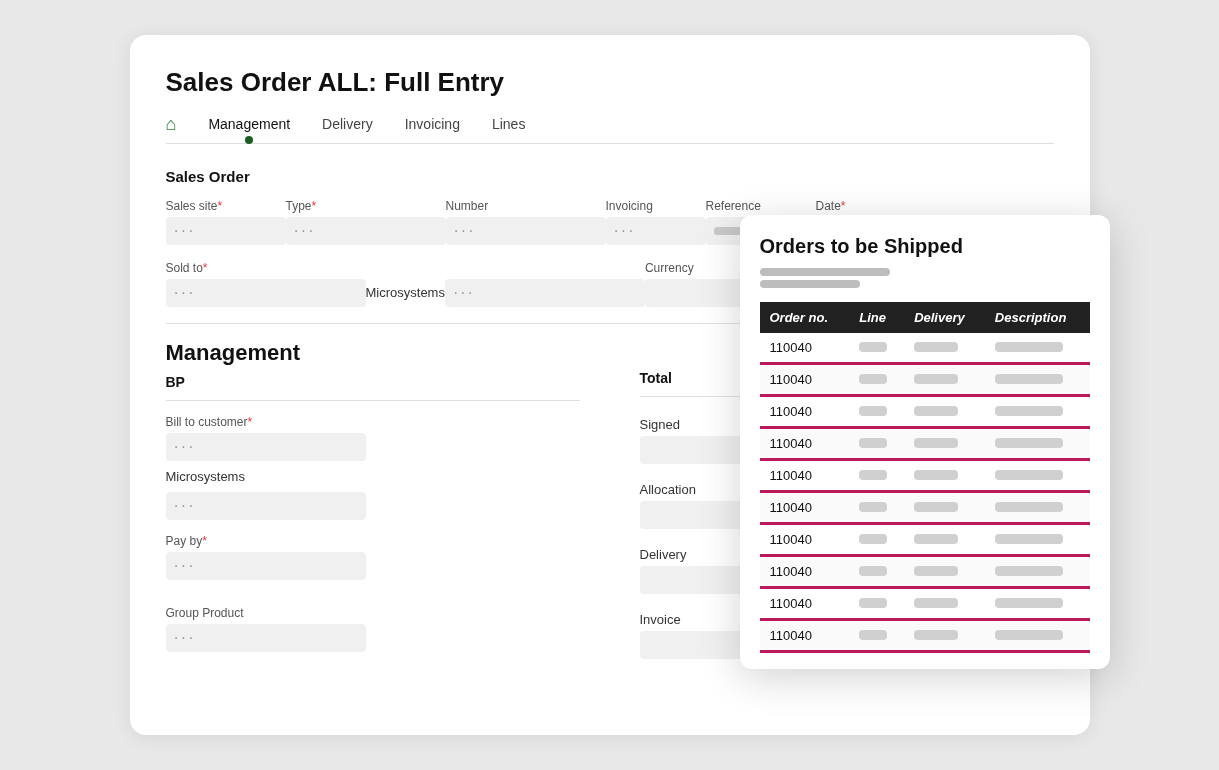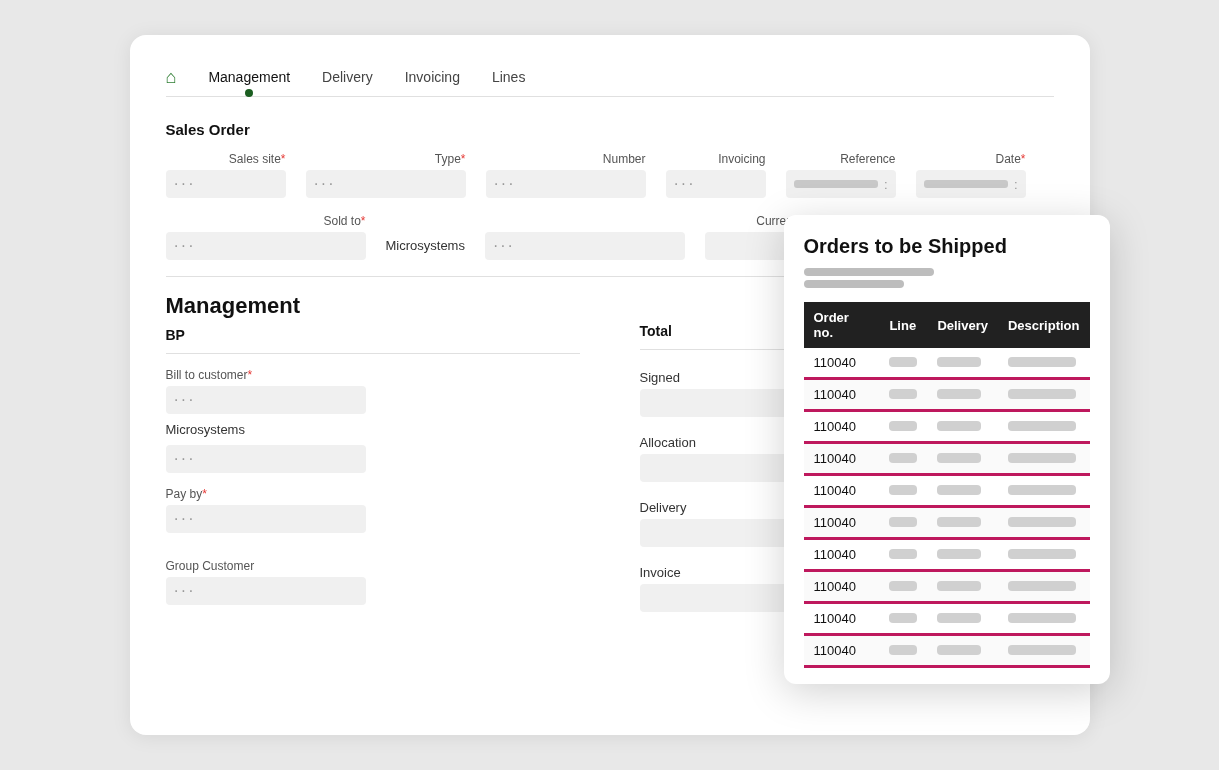--- a/index.html
+++ b/index.html
@@ -75,24 +75,22 @@
 
     .section-label {
       font-size: 15px;
       font-weight: 600;
       color: #111;
       margin-bottom: 14px;
     }
 
     .form-row {
       display: flex;
-      gap: 20px;
       margin-bottom: 16px;
       flex-wrap: wrap;
-      text-align: right;
     }
 
     .form-group {
       display: flex;
       flex-direction: column;
       gap: 4px;
     }
 
     .form-group label {
       font-size: 12px;
@@ -162,21 +160,21 @@
       font-weight: 600;
       color: #111;
       margin-bottom: 10px;
     }
 
     
     .popup-card {
       position: absolute;
       top: 180px;
       right: -20px;
-      width: 326px;
+      width: 370px;
       background: #fff;
       border-radius: 12px;
       box-shadow: 0 8px 40px rgba(0,0,0,0.18);
       padding: 20px 20px 16px 20px;
       z-index: 100;
     }
 
     .popup-title {
       font-size: 20px;
       font-weight: 700;
@@ -199,20 +197,21 @@
 
     .popup-table {
       width: 100%;
       border-collapse: collapse;
       font-size: 12px;
     }
 
     .popup-table thead tr {
       background: #212121;
       color: #fff;
+      font-style: italic;
     }
 
     .popup-table thead th {
       padding: 8px 10px;
       text-align: left;
       font-weight: 600;
       font-size: 13px;
     }
 
     .popup-table tbody tr {
@@ -238,20 +237,21 @@
 
     .cell-placeholder.sm { width: 28px; }
     .cell-placeholder.md { width: 44px; }
     .cell-placeholder.lg { width: 68px; }
   </style>
 </head>
 <body>
 
 <div class="main-card">
 
+  <h1 class="page-title">Sales Order ALL: Full Entry</h1>
 
   <div class="tab-bar">
     <div class="tab-home">⌂</div>
     <div class="tab-item active">Management</div>
     <div class="tab-item">Delivery</div>
     <div class="tab-item">Invoicing</div>
     <div class="tab-item">Lines</div>
   </div>
 
   <div class="section-label">Sales Order</div>
@@ -343,21 +343,21 @@
       </div>
 
       <div class="form-group" style="margin-bottom:26px;">
         <label>Pay by<span class="required">*</span></label>
         <div class="input-box w200">
           <span class="dots">···</span>
         </div>
       </div>
 
       <div class="form-group">
-        <label>Group Customer</label>
+        <label>Group Product</label>
         <div class="input-box w200">
           <span class="dots">···</span>
         </div>
       </div>
     </div>
 
     <div class="col-right">
       <div class="col-section-label" style="margin-top:30px;">Total</div>
       <hr style="border:none; border-top:1.5px solid #e0e0e0; margin-bottom:14px;">
 

